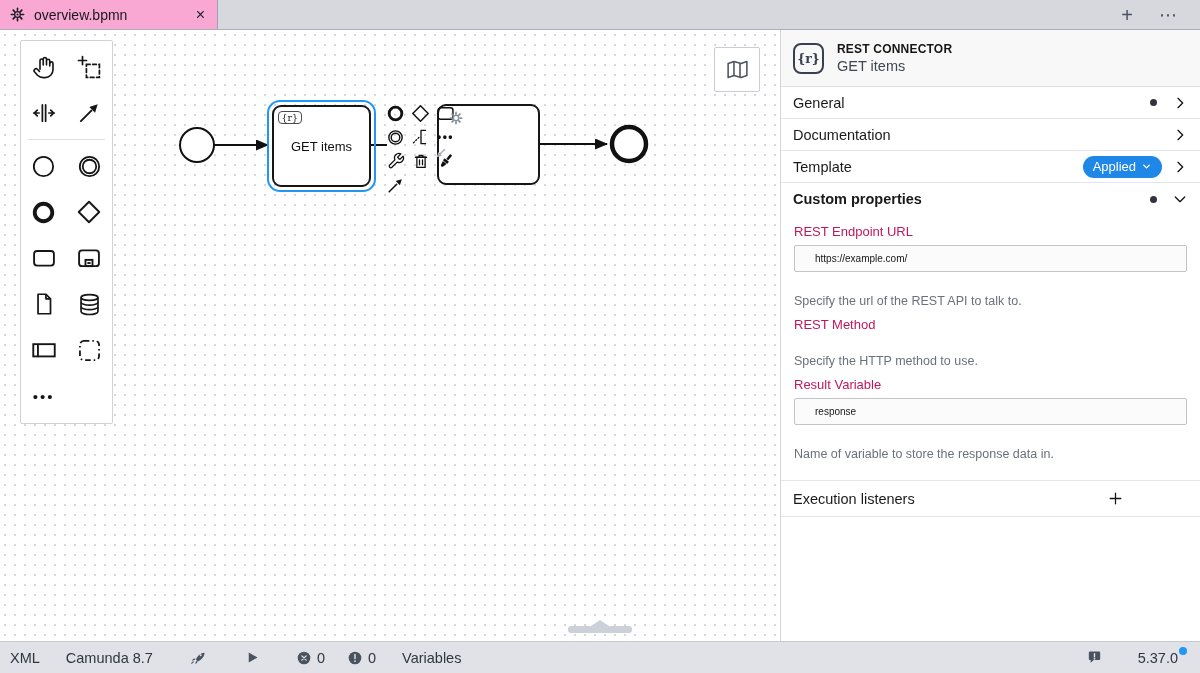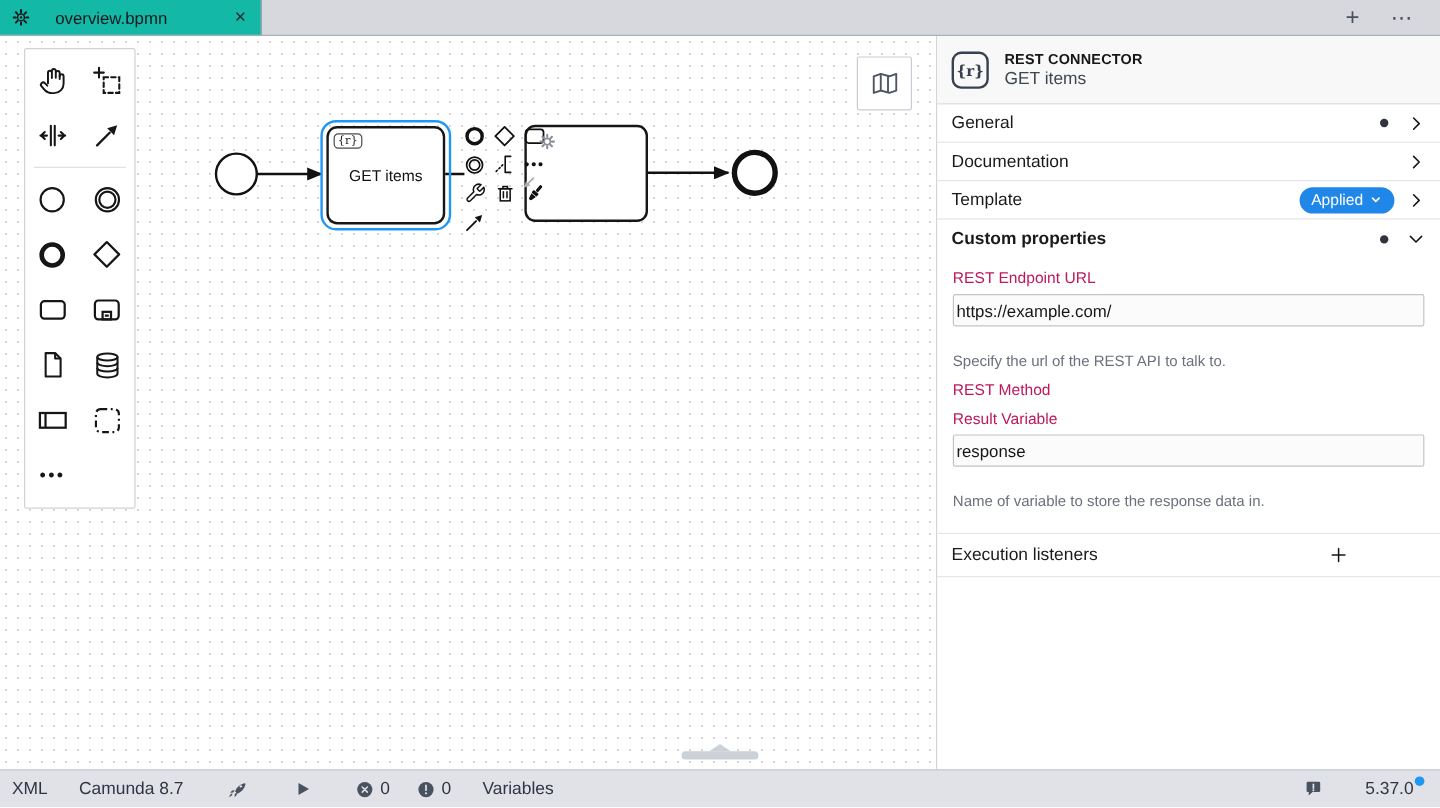--- a/index.html
+++ b/index.html
@@ -3,21 +3,21 @@
 <meta charset="utf-8">
 <style>
   * { box-sizing: border-box; margin: 0; padding: 0; }
   html,body { width:1200px; height:673px; }
   body { font-family: "Liberation Sans", sans-serif; background:#fff; }
   .app { position:relative; width:1200px; height:673px; overflow:hidden; background:#fff; }
 
   
   .tabbar { position:absolute; top:0; left:0; right:0; height:30px; background:#d6d8de;
             border-bottom:1px solid #a9aeb8; display:flex; align-items:stretch; }
-  .tab { width:218px; background:#14b8a6; display:flex; align-items:center; gap:21px;
+  .tab { width:218px; background:#f9a8d4; display:flex; align-items:center; gap:9px;
          padding:0 10px; border-right:1px solid #9ba1ad; color:#16181d; font-size:14px; cursor:pointer; }
   .tab-label { flex:1; white-space:nowrap; overflow:hidden; }
   .tab-close { font-size:16px; line-height:1; color:#1c1f26; cursor:pointer; padding:0 2px; }
   .tab-actions { margin-left:auto; display:flex; align-items:center; gap:26px; padding:0 22px; color:#4a5160; }
   .plus-glyph { font-size:20px; line-height:1; cursor:pointer; }
   .more-glyph { font-size:18px; line-height:1; cursor:pointer; letter-spacing:1px; }
 
   
   .canvas { position:absolute; top:30px; left:0; width:780px; height:611px; background-color:#fff;
             background-image:radial-gradient(circle, #d5d7db 0.9px, transparent 1.1px);
@@ -73,21 +73,21 @@
   .data-dot { width:7px; height:7px; border-radius:50%; background:#30353d; margin-right:15px; flex:0 0 auto; }
   .badge { background:#1f87e8; color:#fff; height:22px; border-radius:11px; display:flex;
            align-items:center; gap:5px; padding:0 10px; font-size:13px; margin-right:10px; cursor:pointer; }
   .sec-open { font-weight:bold; border-bottom:none; }
   .chev { flex:0 0 auto; display:flex; }
 
   .group-body { padding:0 13px 4px; }
   .field { margin-top:9px; }
   .field-label { font-size:13px; color:#be185d; margin-bottom:6px; }
   .field input { width:100%; height:27px; border:1px solid #c2c4c8; background:#fbfbfc; border-radius:2px;
-                 padding:0 2px; font-size:14px; color:#161616; font-family:inherit; }
+                 padding:0 20px; font-size:10px; color:#161616; font-family:inherit; }
   .select-box { position:relative; width:100%; height:27px; border:1px solid #c2c4c8; background:#fbfbfc;
                 border-radius:2px; display:flex; align-items:center; padding:0 10px; font-size:14px;
                 color:#161616; cursor:pointer; }
   .select-box .chev-dn { position:absolute; right:7px; top:6px; }
   .help { font-size:12.5px; color:#6b717c; margin-top:22px; }
 
   .listeners-row { margin-top:15px; height:37px; border-top:1px solid #e4e5e8; border-bottom:1px solid #e4e5e8;
                    display:flex; align-items:center; padding:0 12px; font-size:14.5px; color:#1a1a1a; }
   .add-btn { margin-left:auto; margin-right:64px; display:flex; cursor:pointer; color:#161616; }
 
@@ -383,20 +383,21 @@
     </div>
 
     <div class="group-body">
       <div class="field">
         <div class="field-label">REST Endpoint URL</div>
         <input type="text" value="https://example.com/" style="">
         <div class="help">Specify the url of the REST API to talk to.</div>
       </div>
       <div class="field">
         <div class="field-label">REST Method</div>
+        <div class="help">Specify the HTTP method to use.</div>
       </div>
       <div class="field">
         <div class="field-label">Result Variable</div>
         <input type="text" value="response" style="">
         <div class="help">Name of variable to store the response data in.</div>
       </div>
     </div>
 
     <div class="listeners-row">
       <span>Execution listeners</span>

